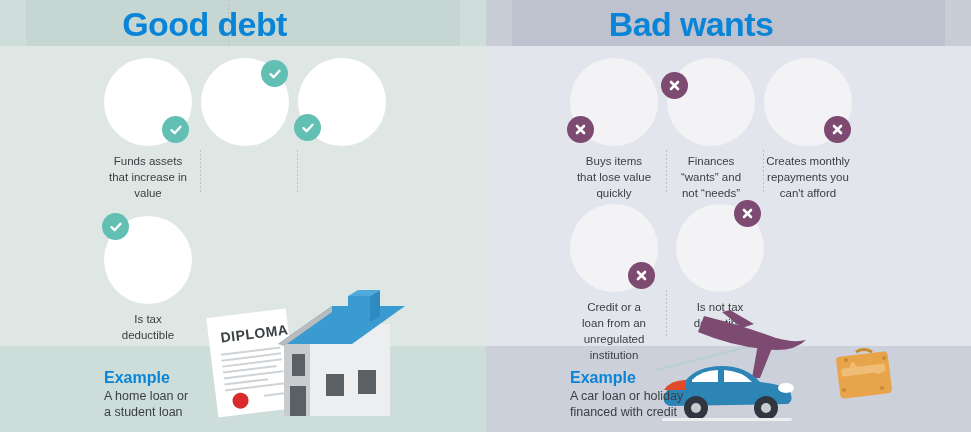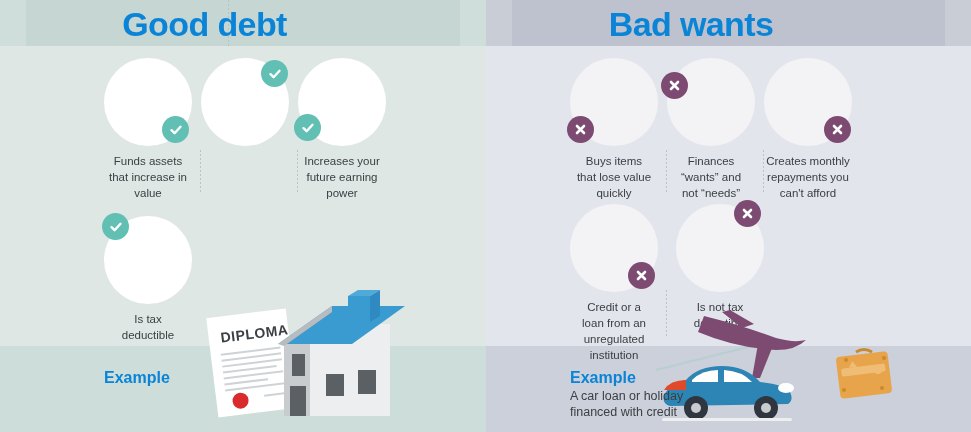--- a/index.html
+++ b/index.html
@@ -166,23 +166,20 @@
             </g>
             <rect x="32" y="58" width="20" height="8" rx="1.5" fill="#3a3f46"></rect>
             <rect x="35" y="66" width="14" height="5" rx="1.5" fill="#3a3f46"></rect>
           </svg>
           <div class="badge check" style="left:-4px;top:56px;">
             <svg width="14" height="14" viewBox="0 0 14 14">
                 <path d="M2.5 7.2 L5.6 10.2 L11.5 3.8" stroke="#fff" stroke-width="2.4" fill="none" stroke-linecap="round" stroke-linejoin="round"></path>
               </svg>
           </div>
         </div>
-        <div class="caption">Increases your
-future earning
-power</div>
       </div>
     </div>
 
     <div class="sep" style="left:200px;top:150px;height:42px;"></div>
     <div class="sep" style="left:297px;top:150px;height:42px;"></div>
 
     <div class="row" style="left:104px;top:216px;">
       <div class="cell" style="width:88px;">
         <div class="circle-wrap">
           <div class="circle"></div>
@@ -241,20 +238,22 @@
           <rect x="92" y="62" width="13" height="22" fill="#5a6063"></rect>
           <rect x="90" y="94" width="16" height="30" fill="#5a6063"></rect>
           <rect x="126" y="82" width="18" height="22" fill="#5a6063"></rect>
           <rect x="158" y="78" width="18" height="24" fill="#5a6063"></rect>
         </g>
       </svg>
     </div>
 
     <div class="example" style="left:104px;top:368px;">
       <div class="example-title">Example</div>
+      <div class="example-text">A home loan or
+a student loan</div>
     </div>
   </div>
 
   <div class="panel panel-bad">
     <div class="panel-head">
       <div class="edge l"></div>
       <div class="edge r"></div>
       <div class="sep" style="left:290px;"></div>
     </div>
     <div class="panel-title">Bad wants</div>

